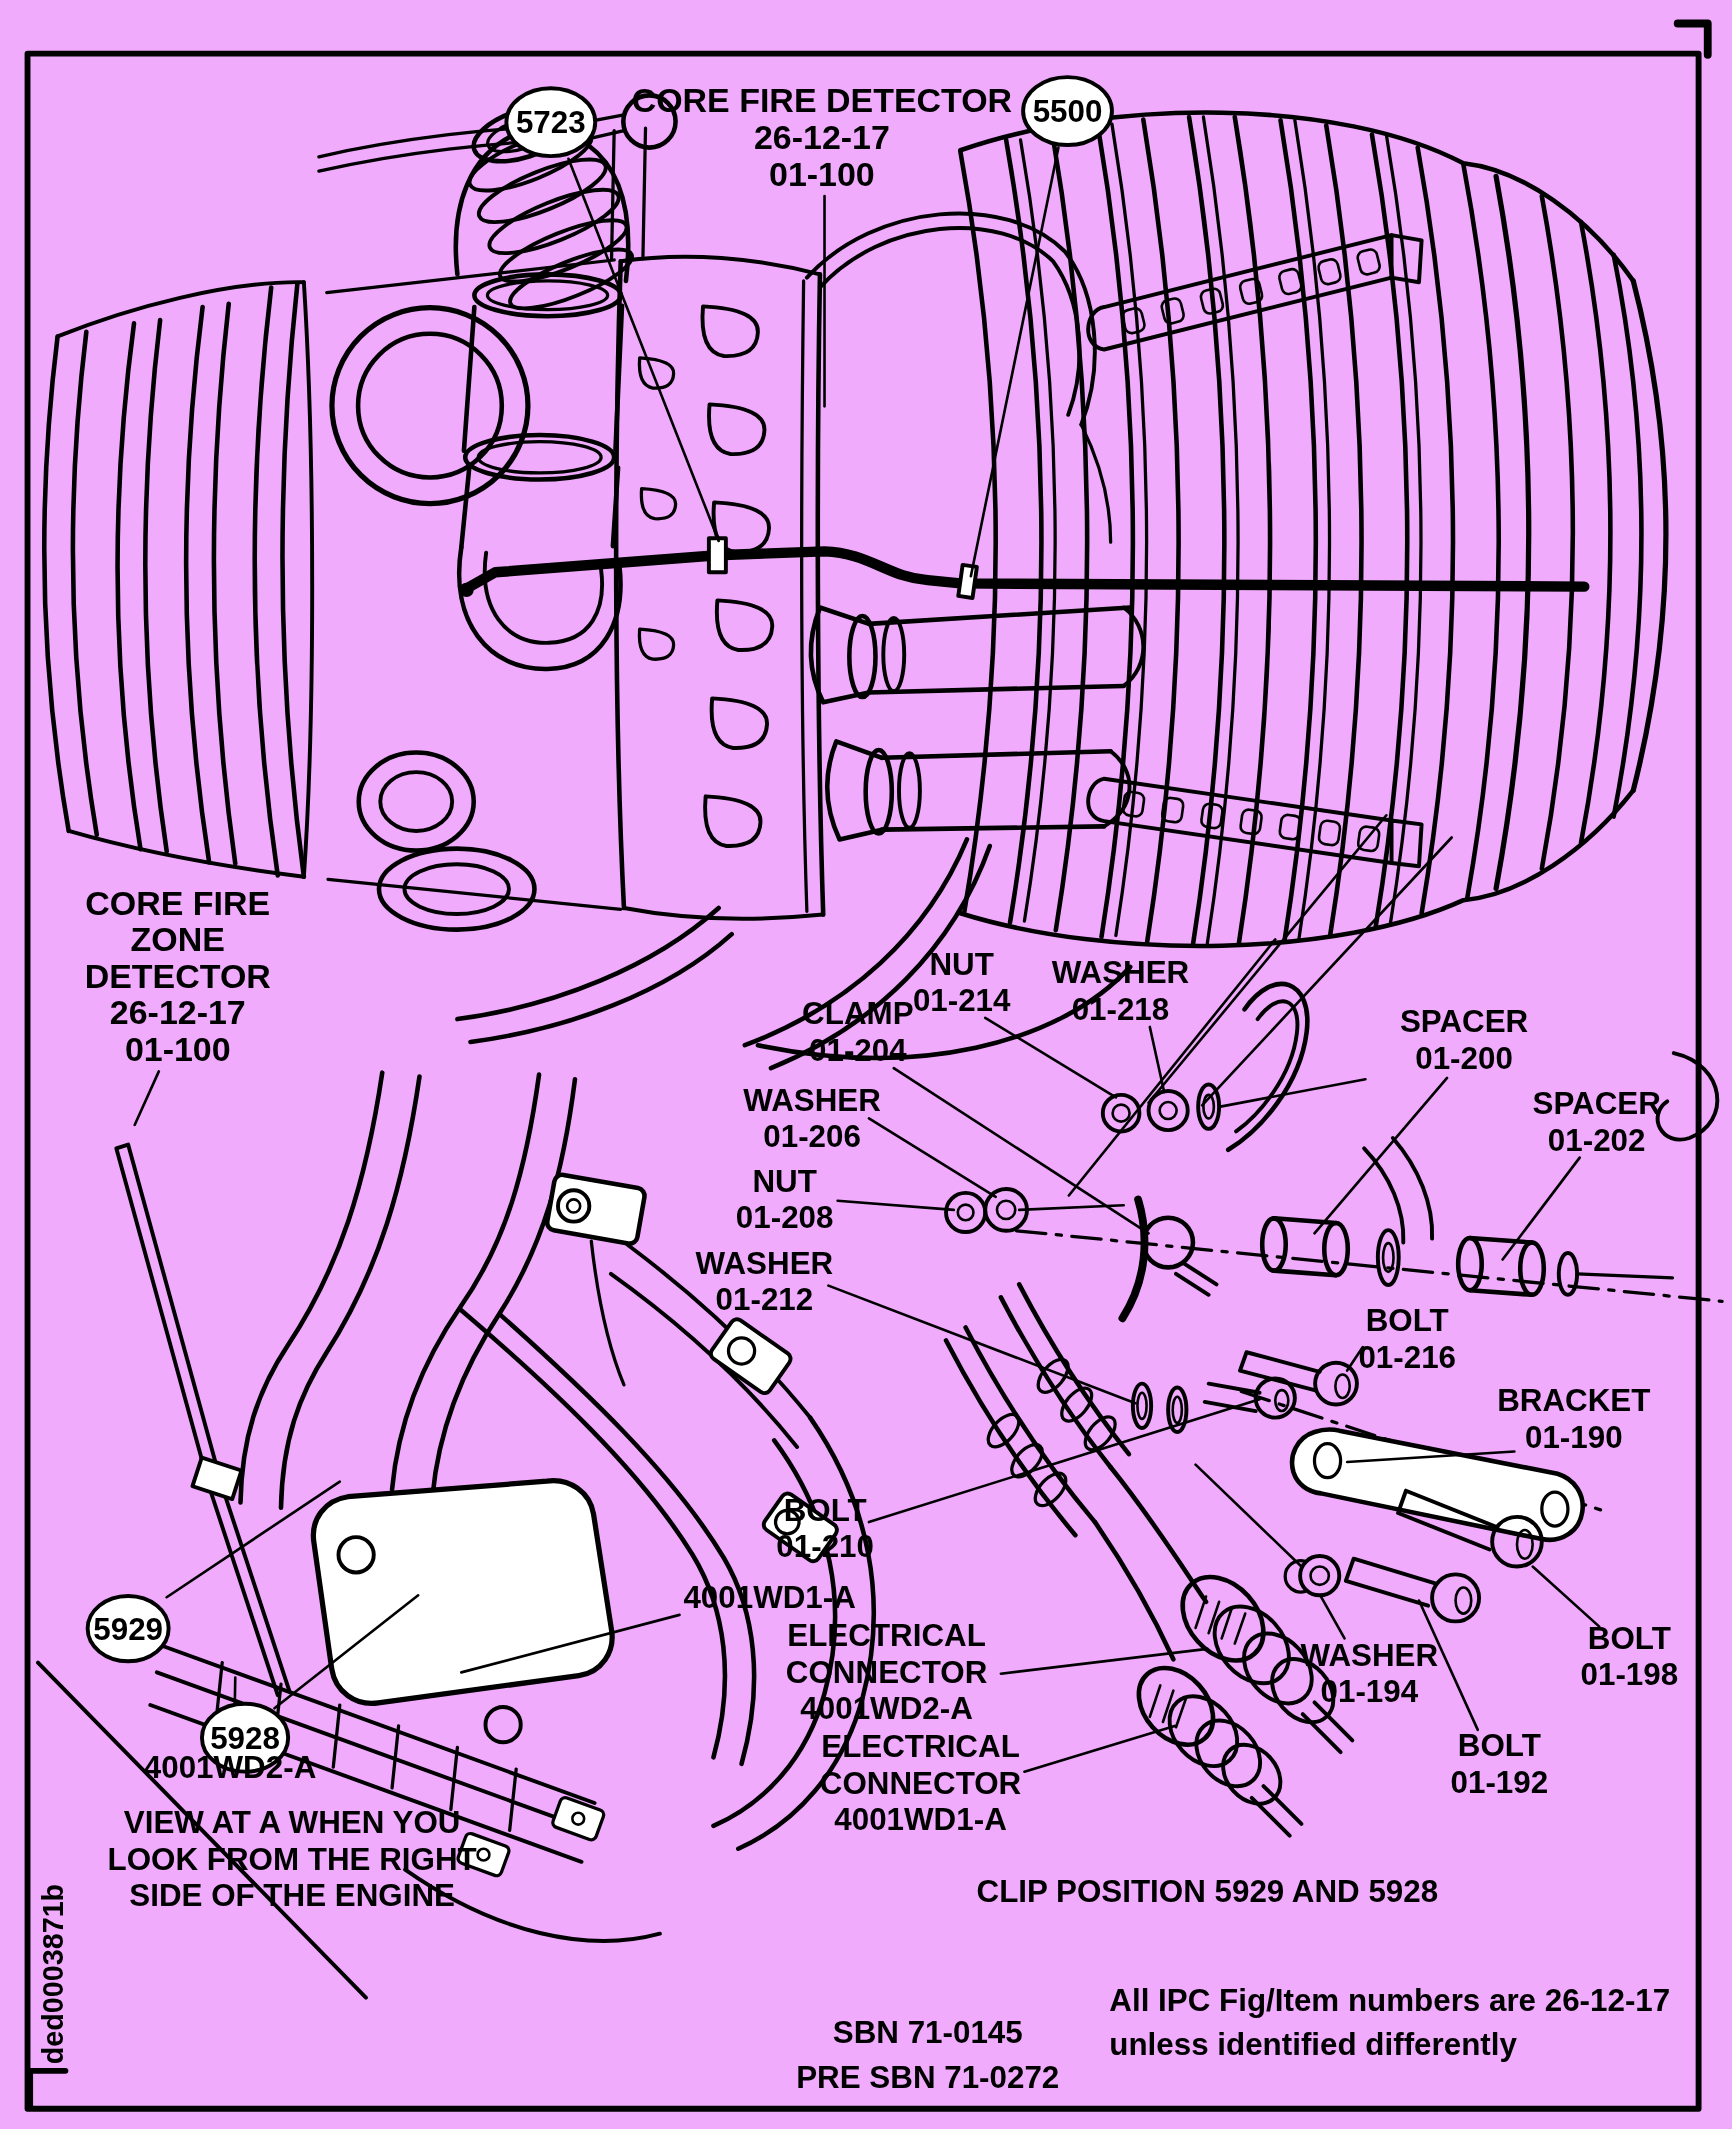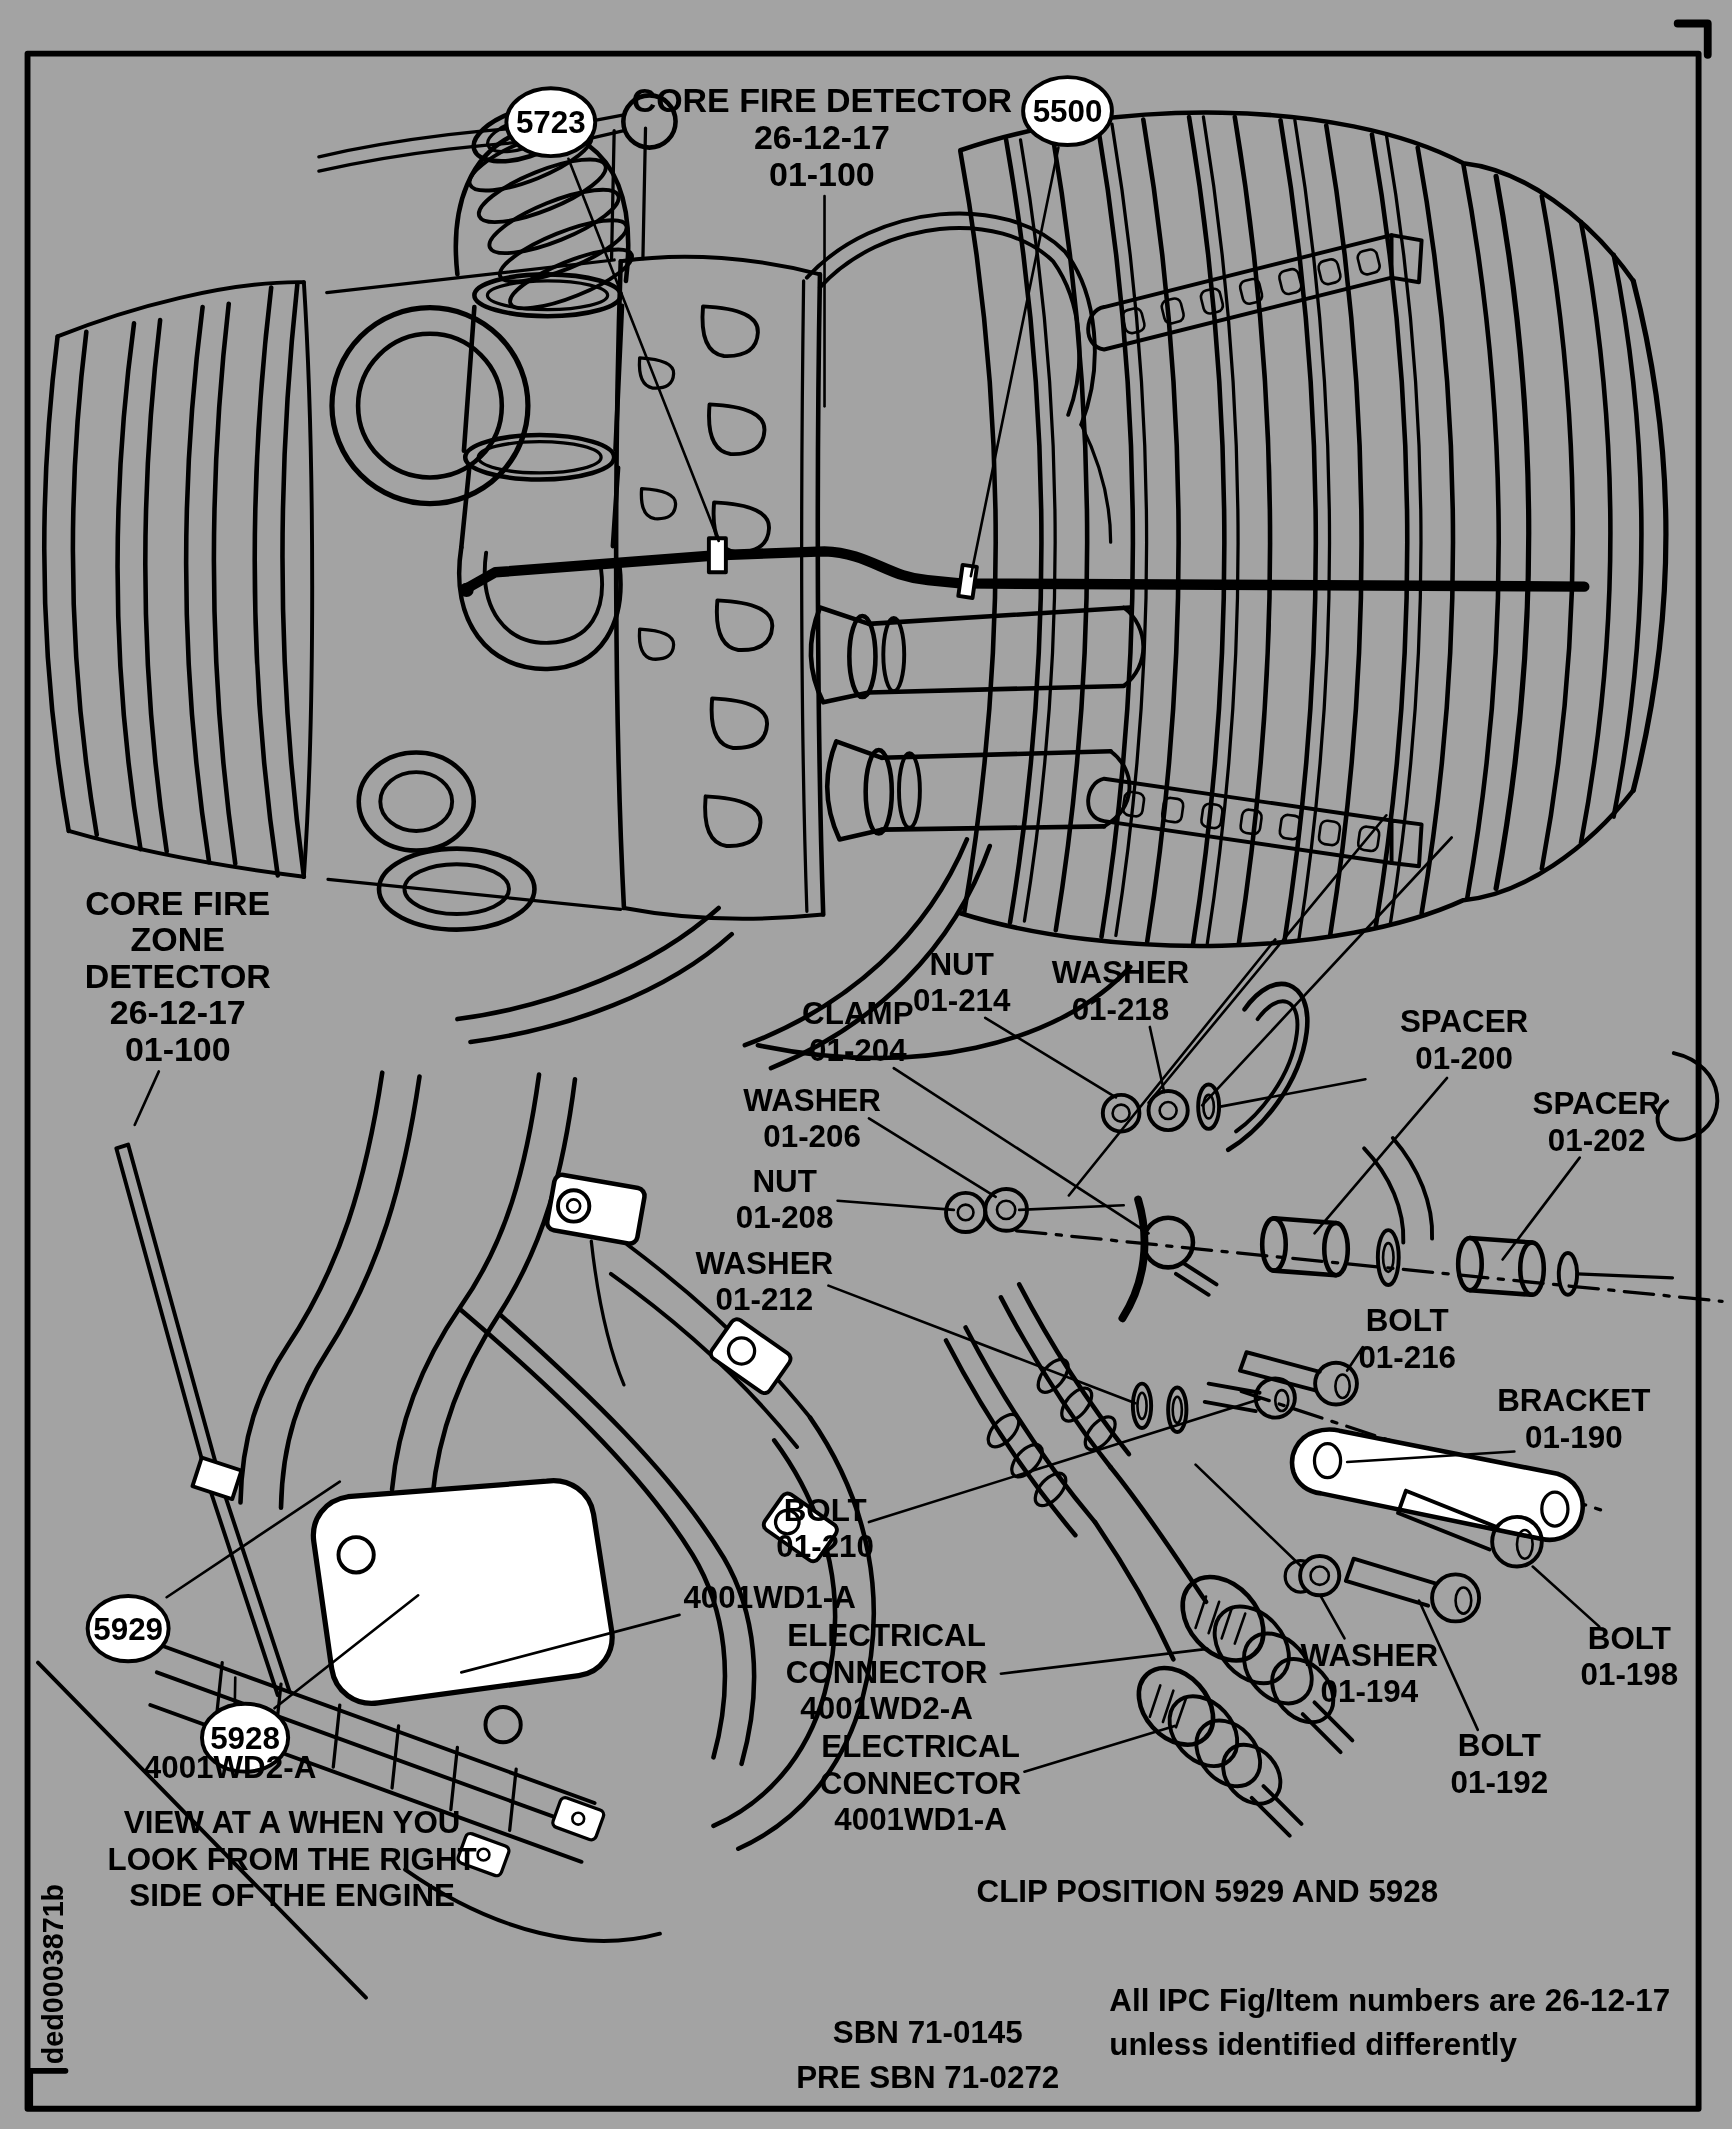--- a/index.html
+++ b/index.html
@@ -1,16 +1,16 @@
 <!DOCTYPE html>
 <html style="font-size:10.5px"><head>
 <meta charset="utf-8">
 <style>
   html,body{margin:0;padding:0;background:#fff;}
-  .page{position:relative;width:1732px;height:2129px;background:#a3a3a3;overflow:hidden;}
+  .page{position:relative;width:1732px;height:2129px;background:#f0abfc;overflow:hidden;}
   svg{position:absolute;left:0;top:0;}
   .ink{stroke:#000;fill:none;stroke-linecap:round;stroke-linejoin:round;}
   .t{font-family:"Liberation Sans","DejaVu Sans",sans-serif;font-weight:700;fill:#000;stroke:none;}
   .s48{font-size:48px;}
   .s52{font-size:52px;}
   .s44{font-size:44px;}
   .mid{text-anchor:middle;} .w4{stroke-width:4;} .w5{stroke-width:5;} .w6{stroke-width:6;}
   .w7{stroke-width:7;} .w8{stroke-width:8;} .w9{stroke-width:9;} .w12{stroke-width:12;}
   .w16{stroke-width:16;}
   .paper{fill:#fff;}

